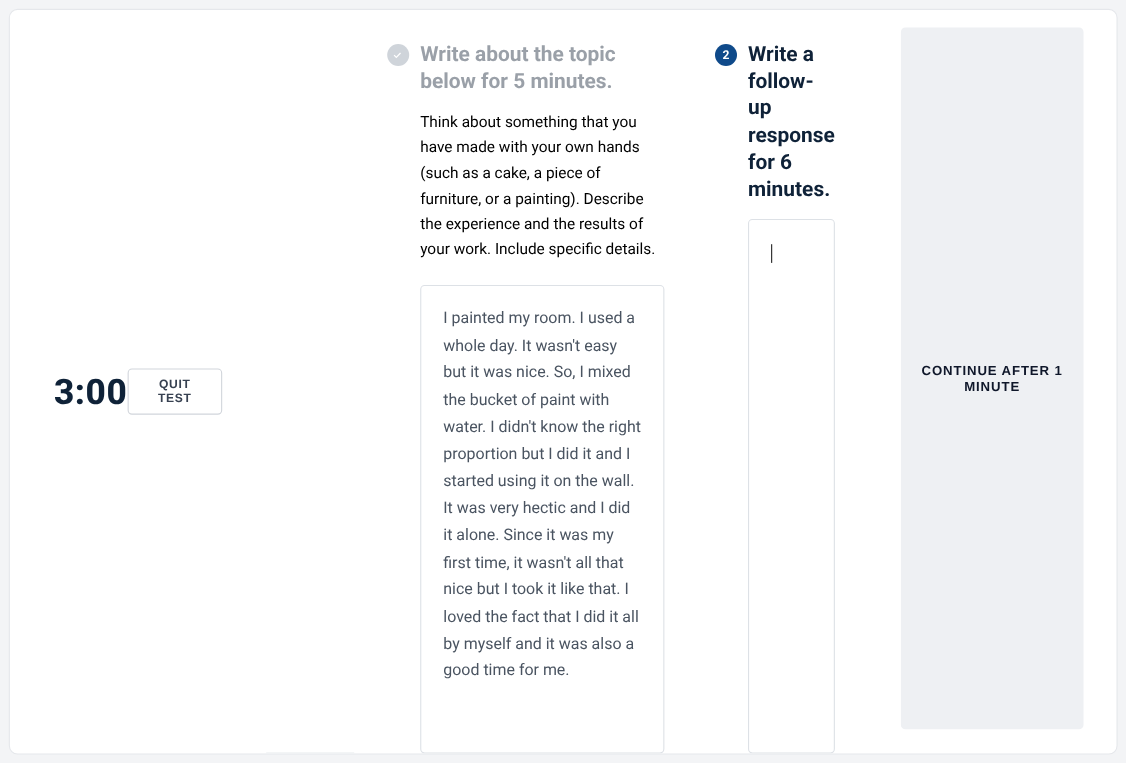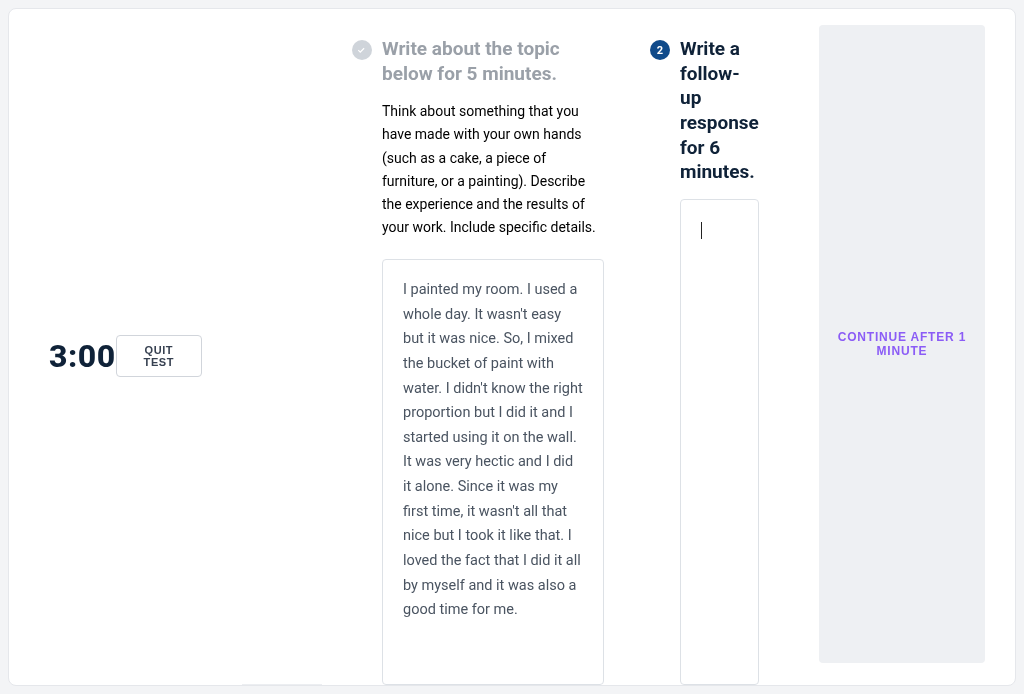--- a/index.html
+++ b/index.html
@@ -128,21 +128,21 @@
   }
   .ta.readonly { color: #4a5461; }
   .ta.active { color: #222; }
   .footer {
     display: flex;
     justify-content: flex-end;
     padding: 16px 30px 22px 30px;
   }
   .continue-btn {
     background: #eef0f3;
-    color: #8b5cf6;
+    color: #0f172a;
     font-size: 12px;
     font-weight: 700;
     letter-spacing: 0.8px;
     border: none;
     padding: 12px 8px;
     border-radius: 4px;
     cursor: default;
   }
   .cursor-bar {
     display: inline-block;

